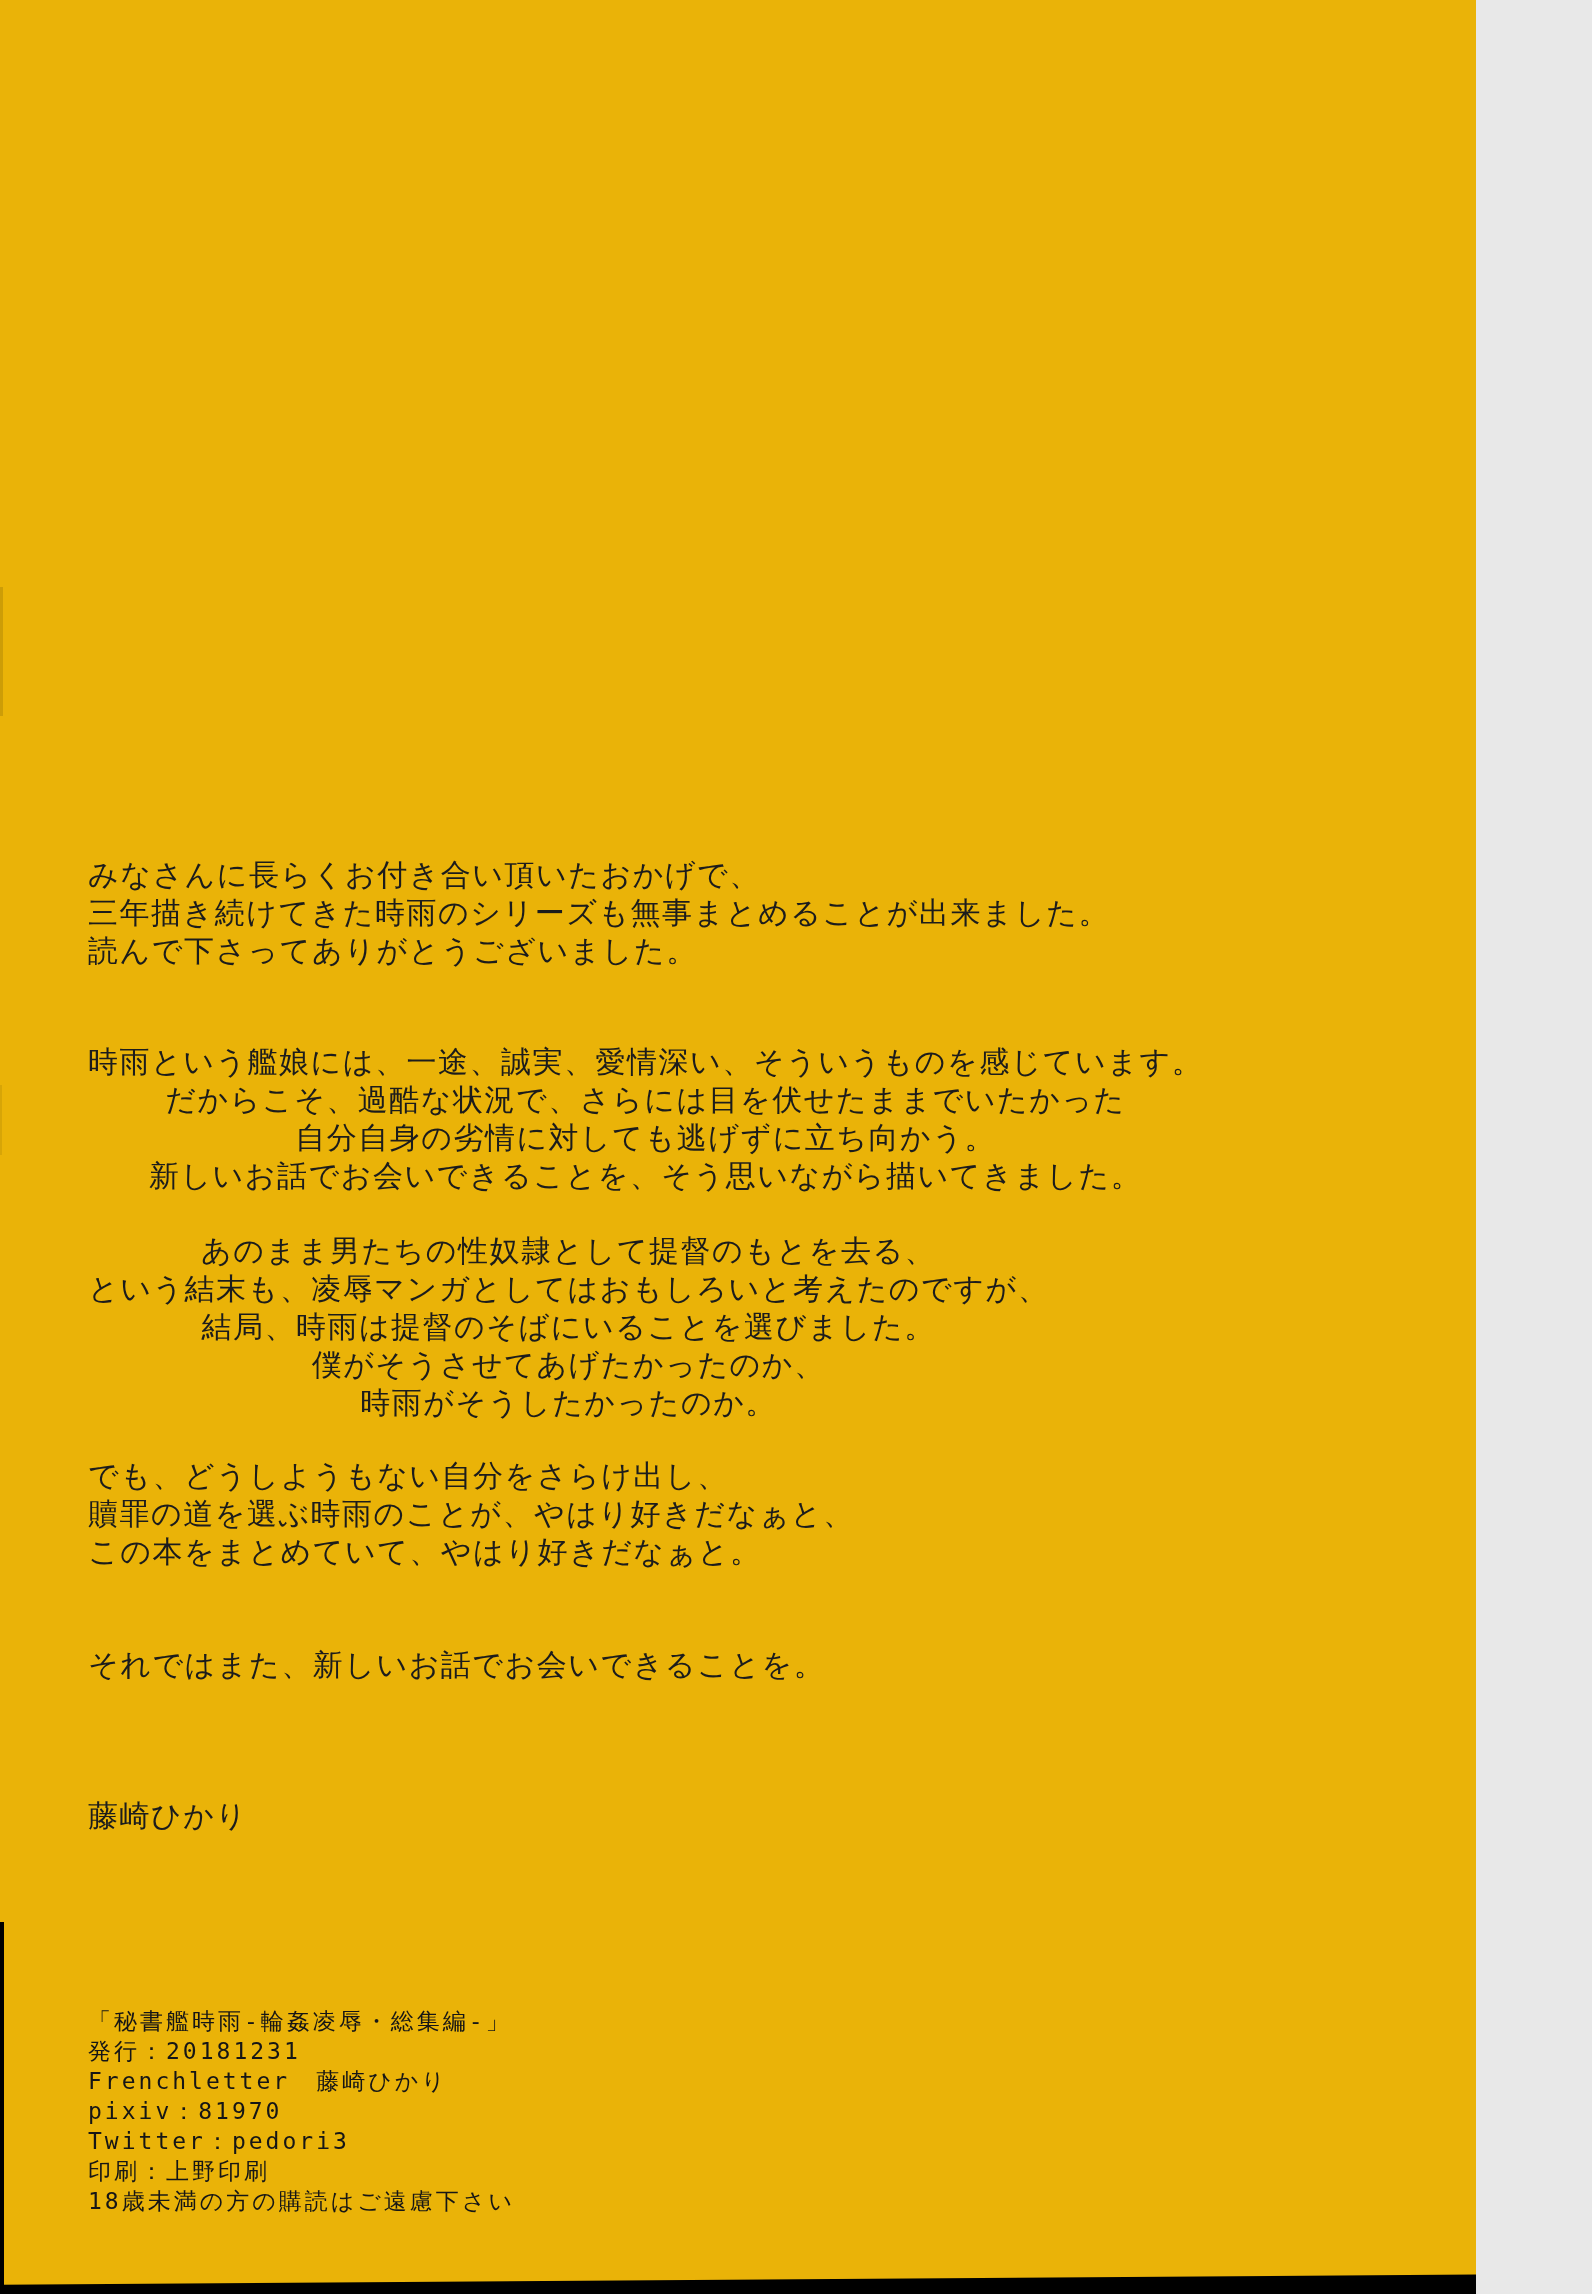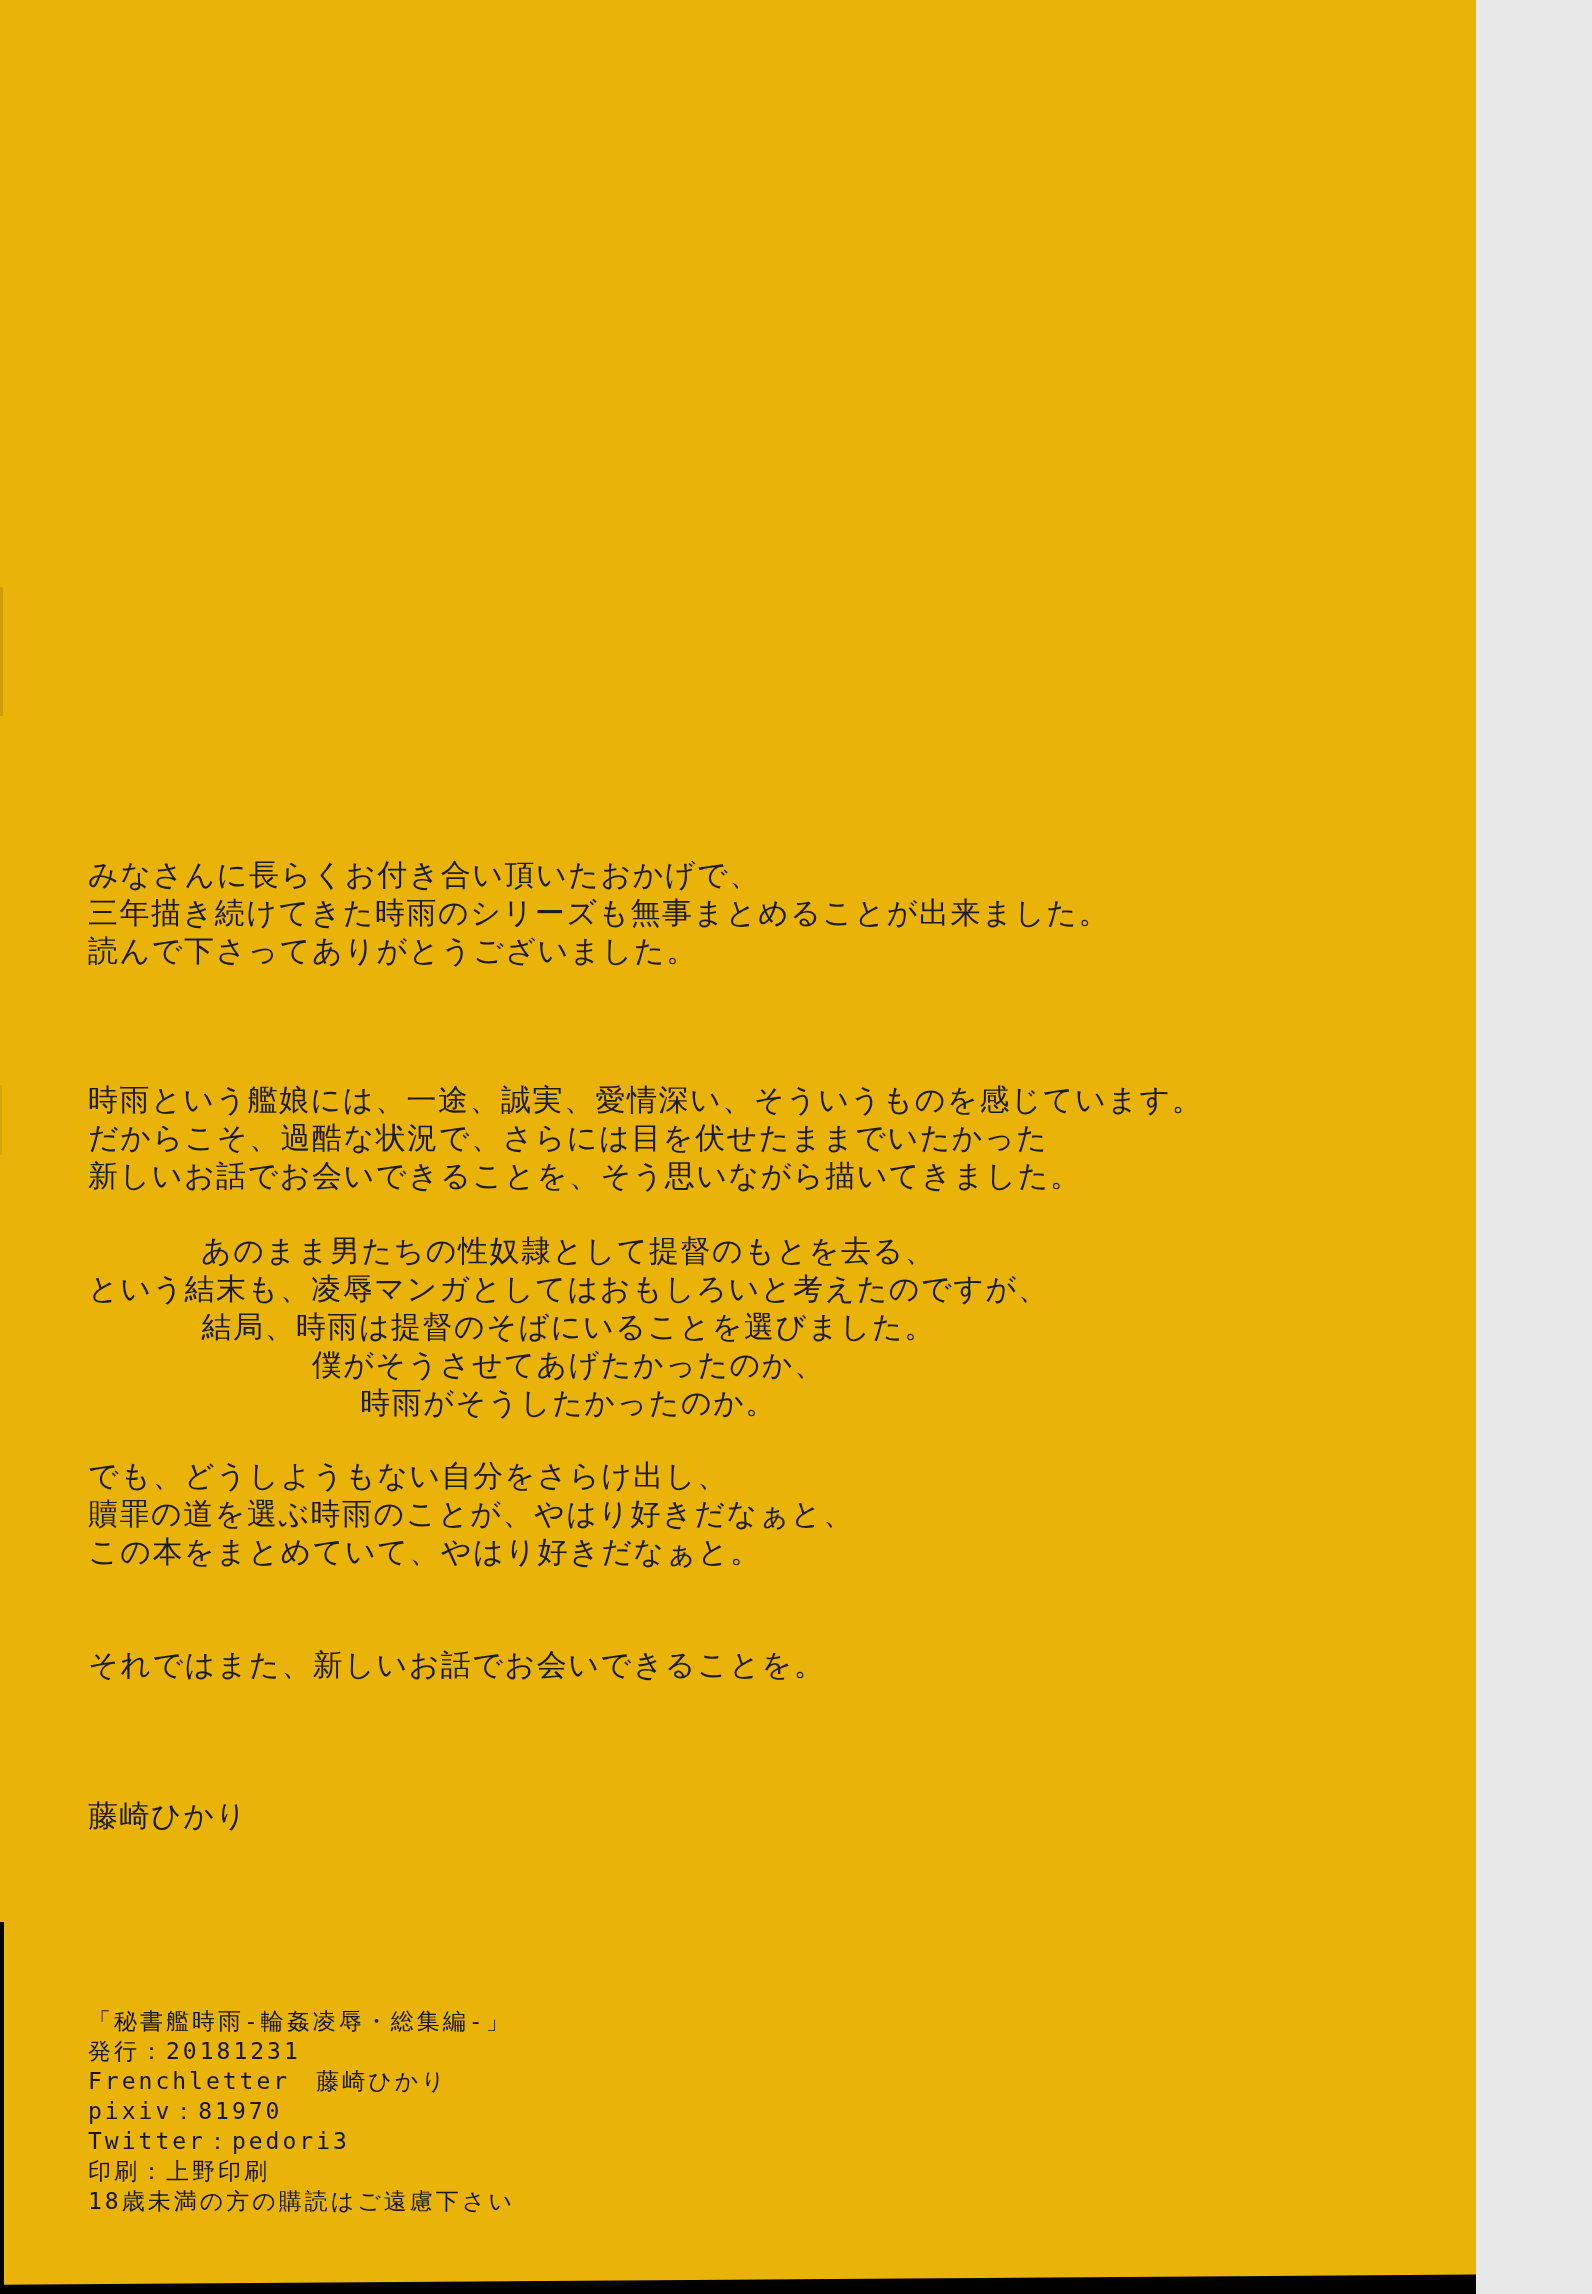--- a/index.html
+++ b/index.html
@@ -20,21 +20,21 @@
   .para {
     position: absolute;
     left: 88px;
     font-size: 30px;
     line-height: 38px;
     letter-spacing: 1.5px;
     white-space: nowrap;
     color: #1c1c1c;
   }
   .p1 { top: 856px; }
-  .p2 { top: 1081px; }
+  .p2 { top: 1043px; text-align: center; }
   .p3 { top: 1232px; text-align: center; }
   .p4 { top: 1457px; }
   .closing { top: 1646px; }
   .signature { top: 1797px; }
   
   .colophon {
     position: absolute;
     left: 88px;
     top: 2006px;
     font-family: "DejaVu Sans Mono", "Liberation Mono", monospace;
@@ -86,20 +86,21 @@
 
   <div class="para p1">
     <div>みなさんに長らくお付き合い頂いたおかげで、</div>
     <div>三年描き続けてきた時雨のシリーズも無事まとめることが出来ました。</div>
     <div>読んで下さってありがとうございました。</div>
   </div>
 
   <div class="para p2">
     <div>時雨という艦娘には、一途、誠実、愛情深い、そういうものを感じています。</div>
     <div>だからこそ、過酷な状況で、さらには目を伏せたままでいたかった</div>
+    <div>自分自身の劣情に対しても逃げずに立ち向かう。</div>
     <div>新しいお話でお会いできることを、そう思いながら描いてきました。</div>
   </div>
 
   <div class="para p3">
     <div>あのまま男たちの性奴隷として提督のもとを去る、</div>
     <div>という結末も、凌辱マンガとしてはおもしろいと考えたのですが、</div>
     <div>結局、時雨は提督のそばにいることを選びました。</div>
     <div>僕がそうさせてあげたかったのか、</div>
     <div>時雨がそうしたかったのか。</div>
   </div>

